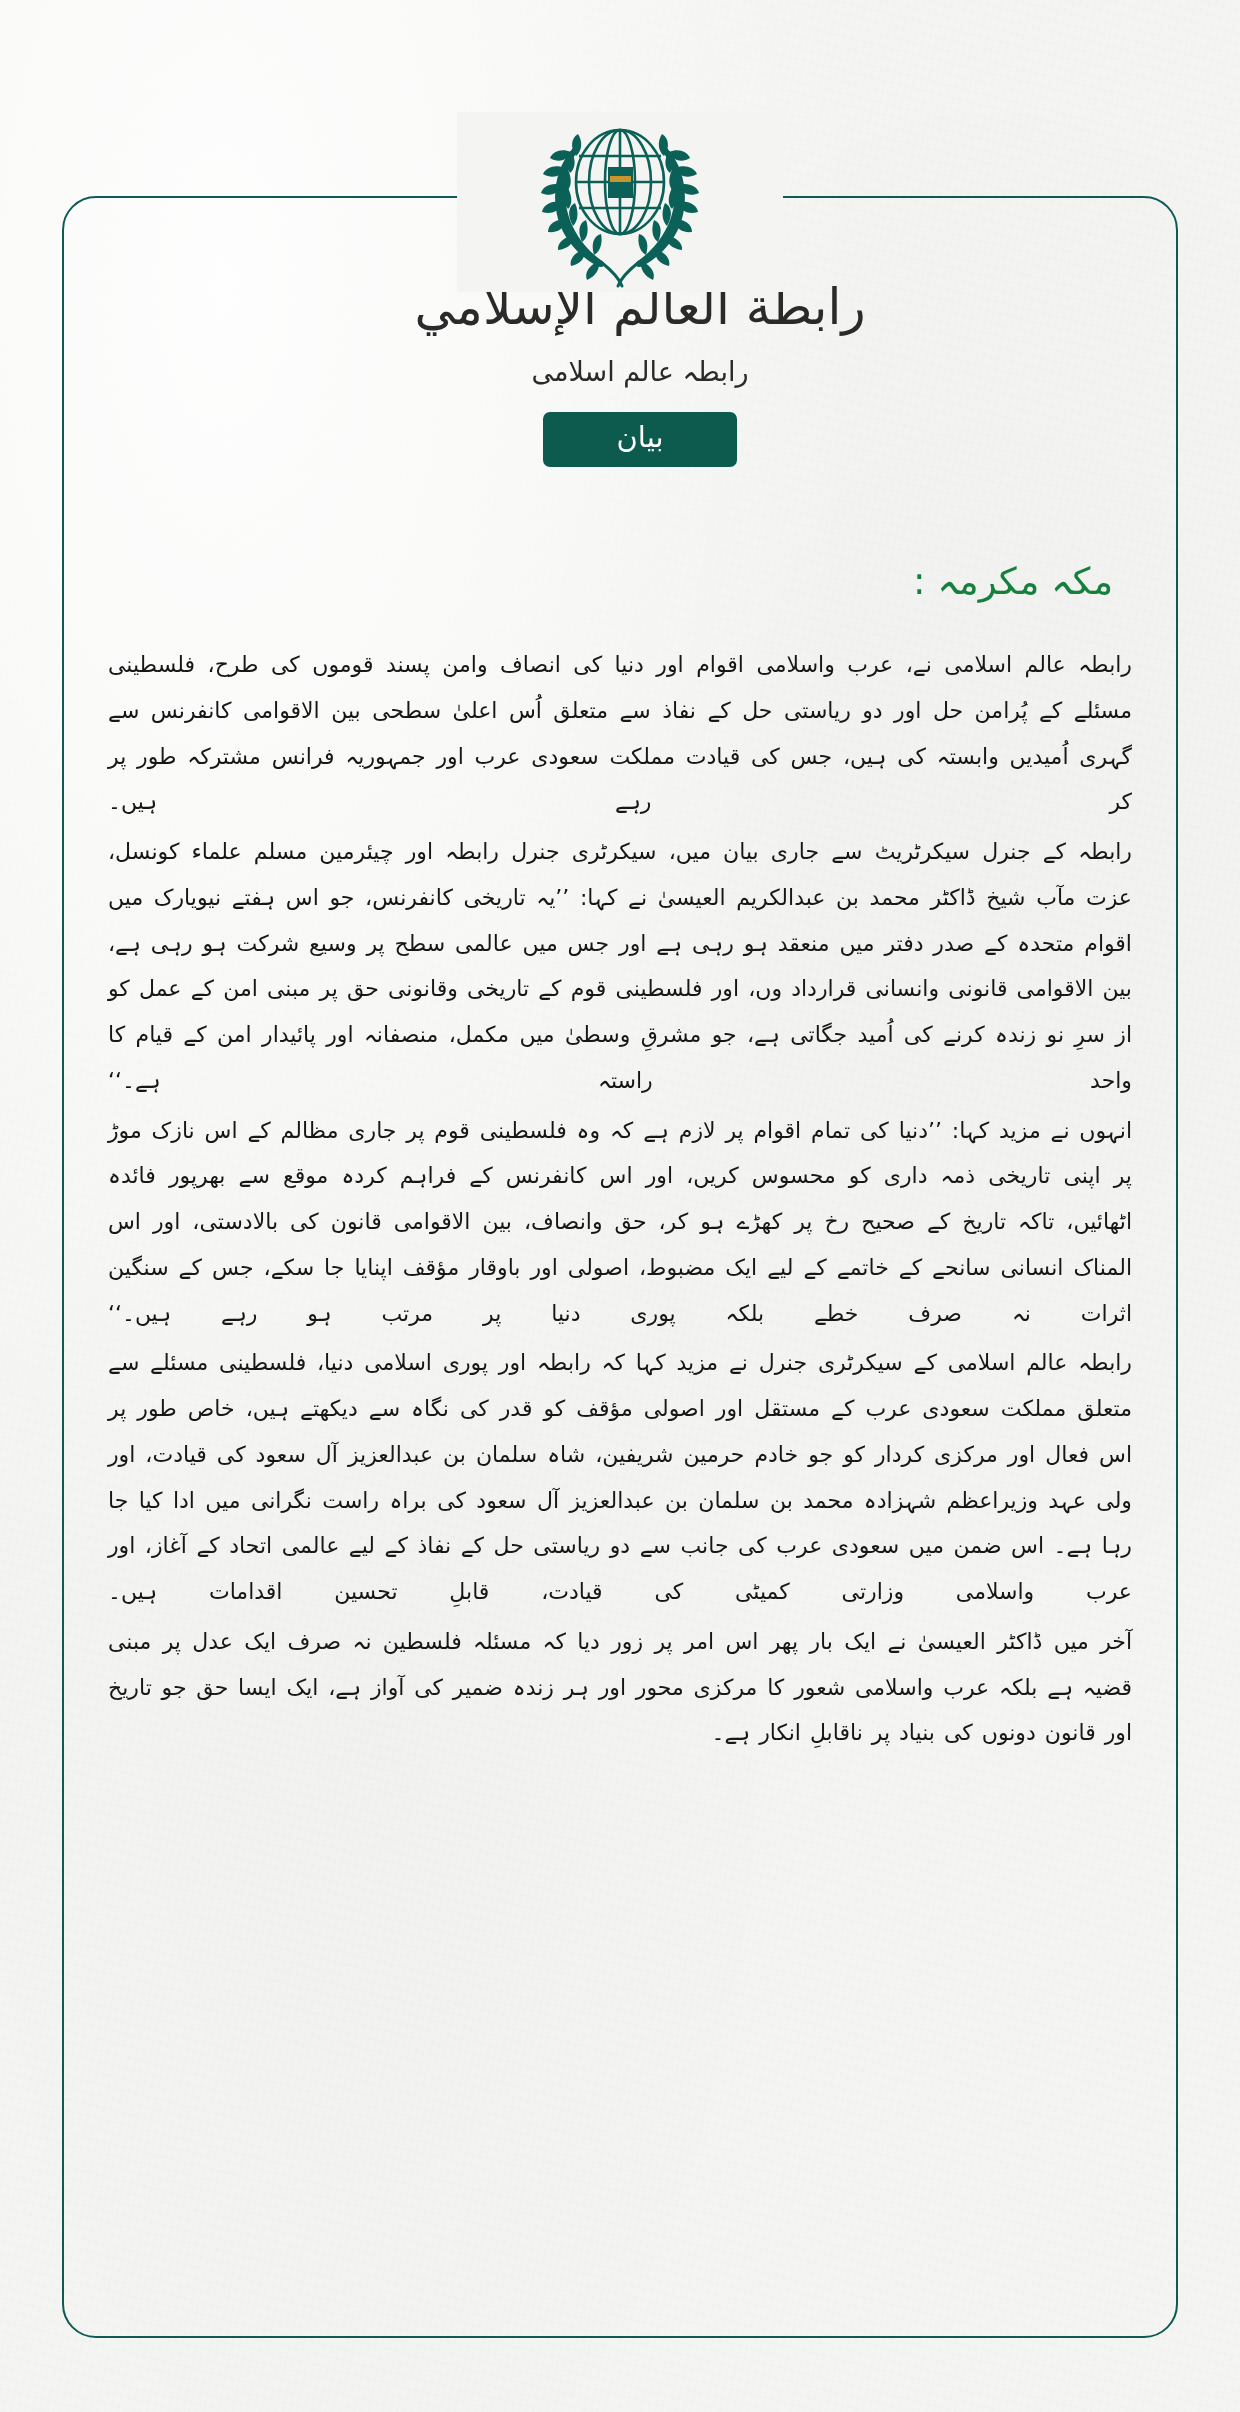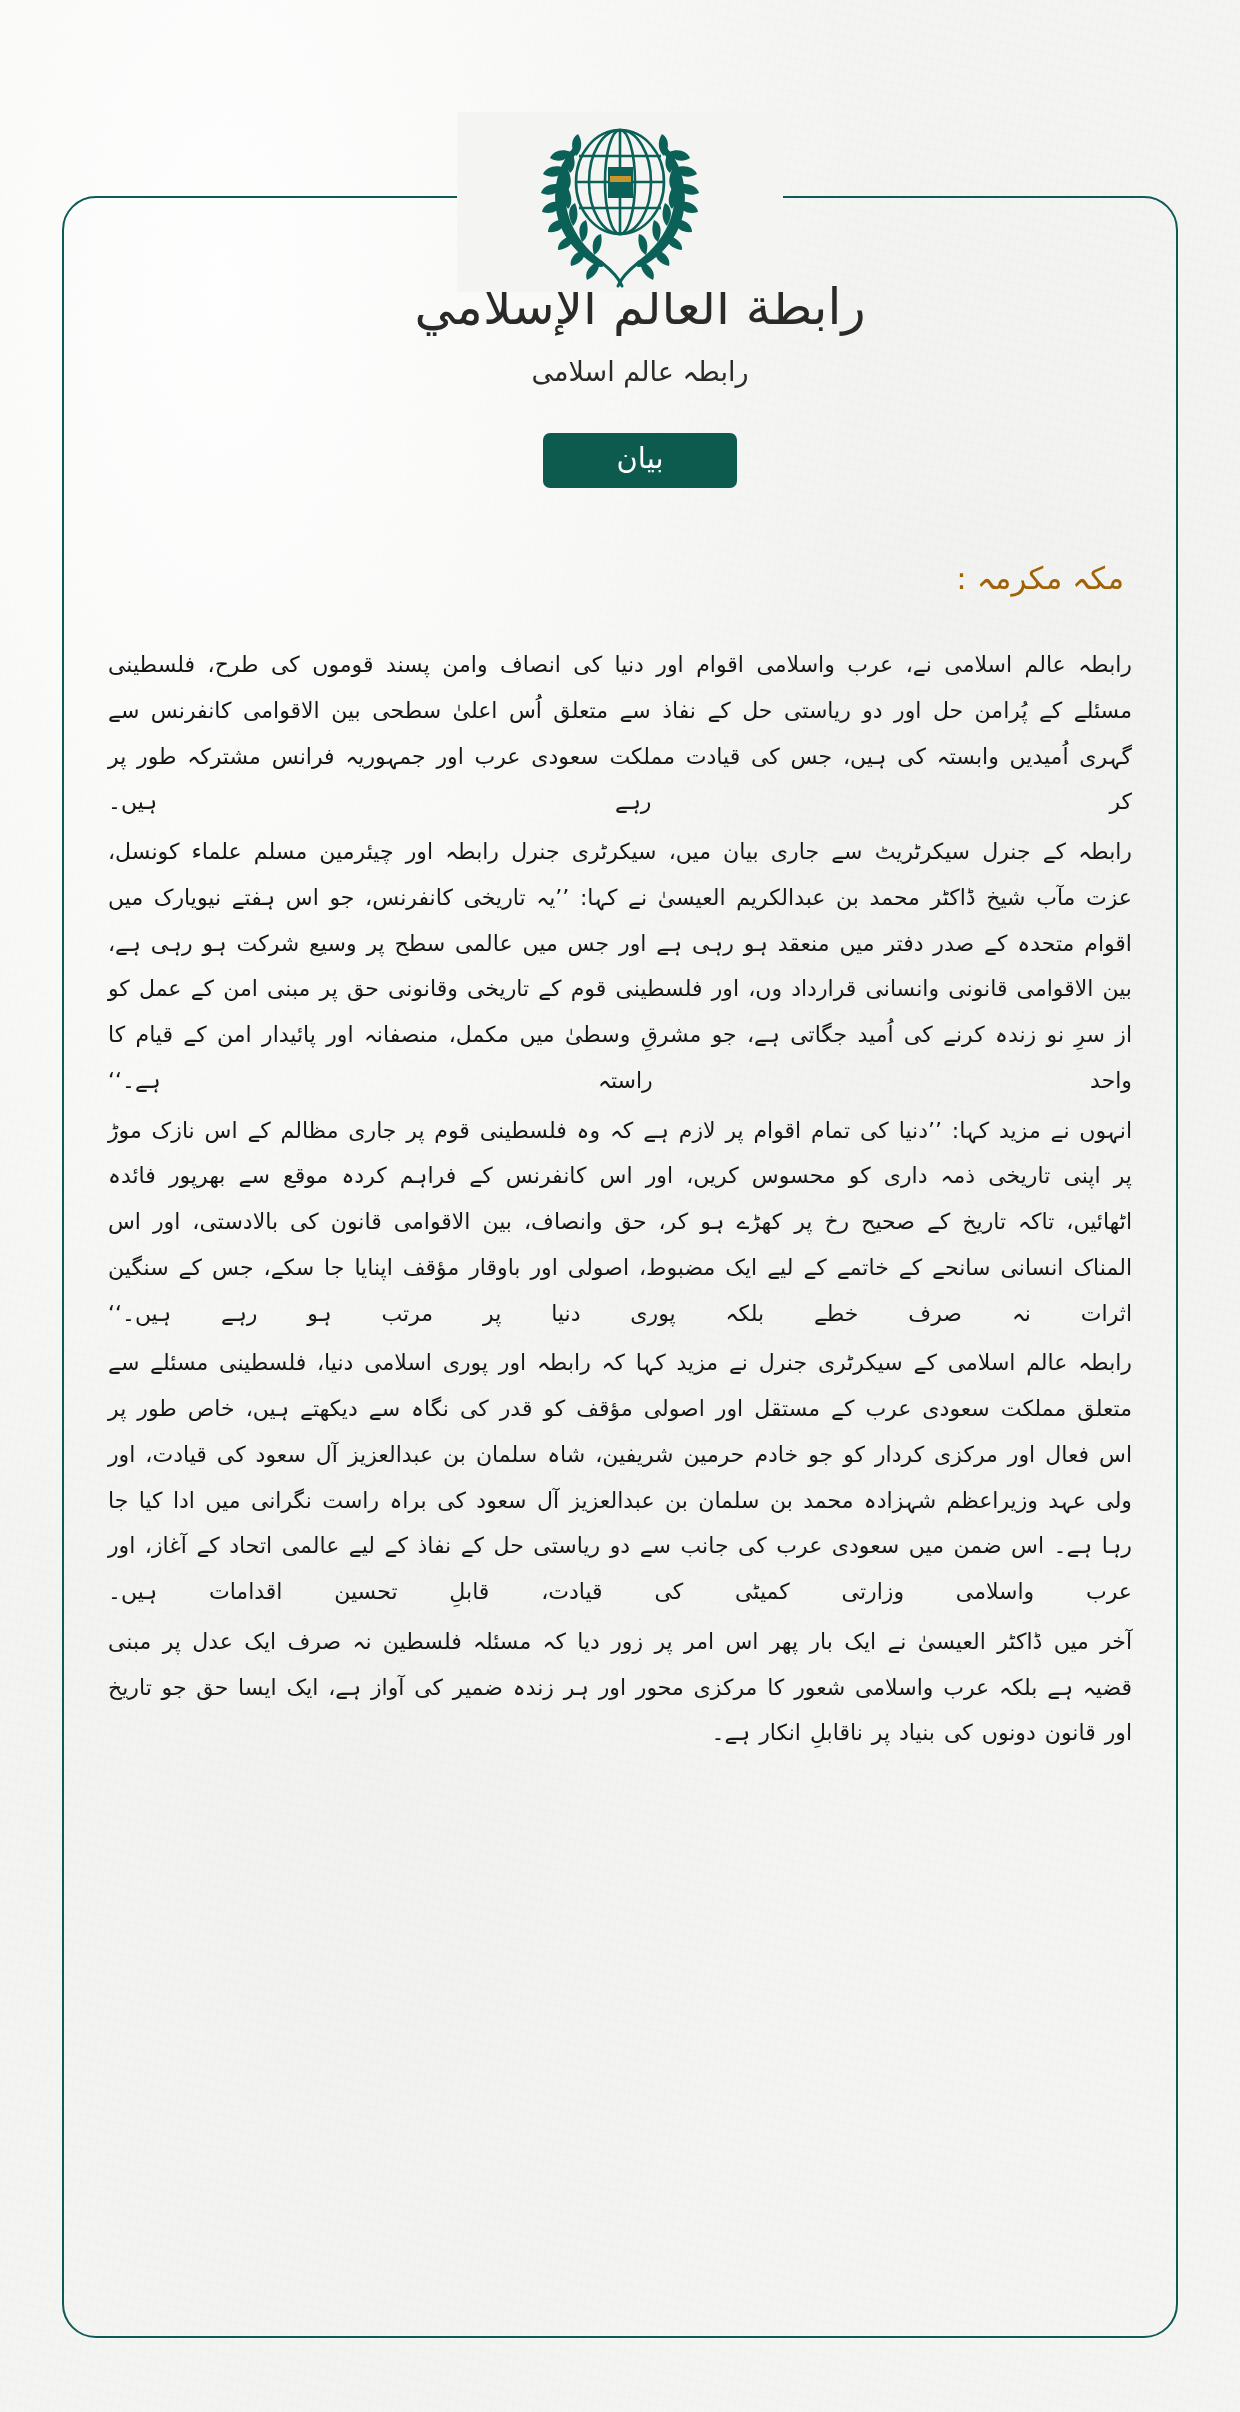--- a/index.html
+++ b/index.html
@@ -58,32 +58,32 @@
   .subtitle{
     display:block;
     margin:6px auto 0;
   }
   .badge{
     display:inline-block;
     background:#0d5b4e;
     color:#ffffff;
     border-radius:7px;
     padding:9px 74px 13px;
-    margin-top:39px;
+    margin-top:18px;
     font-size:29px;
     line-height:1.15;
     font-family:"DejaVu Sans", sans-serif;
     letter-spacing:0;
   }
 
   .dateline{
     position:absolute;
-    top:560px; right:116px;
-    font-size:31px;
-    color:#a16207;
+    top:560px; right:127px;
+    font-size:37px;
+    color:#15803d;
     z-index:3;
   }
 
   .body{
     position:absolute;
     left:108px; right:108px; top:642px;
     z-index:3;
     color:#171717;
   }
   .para{

